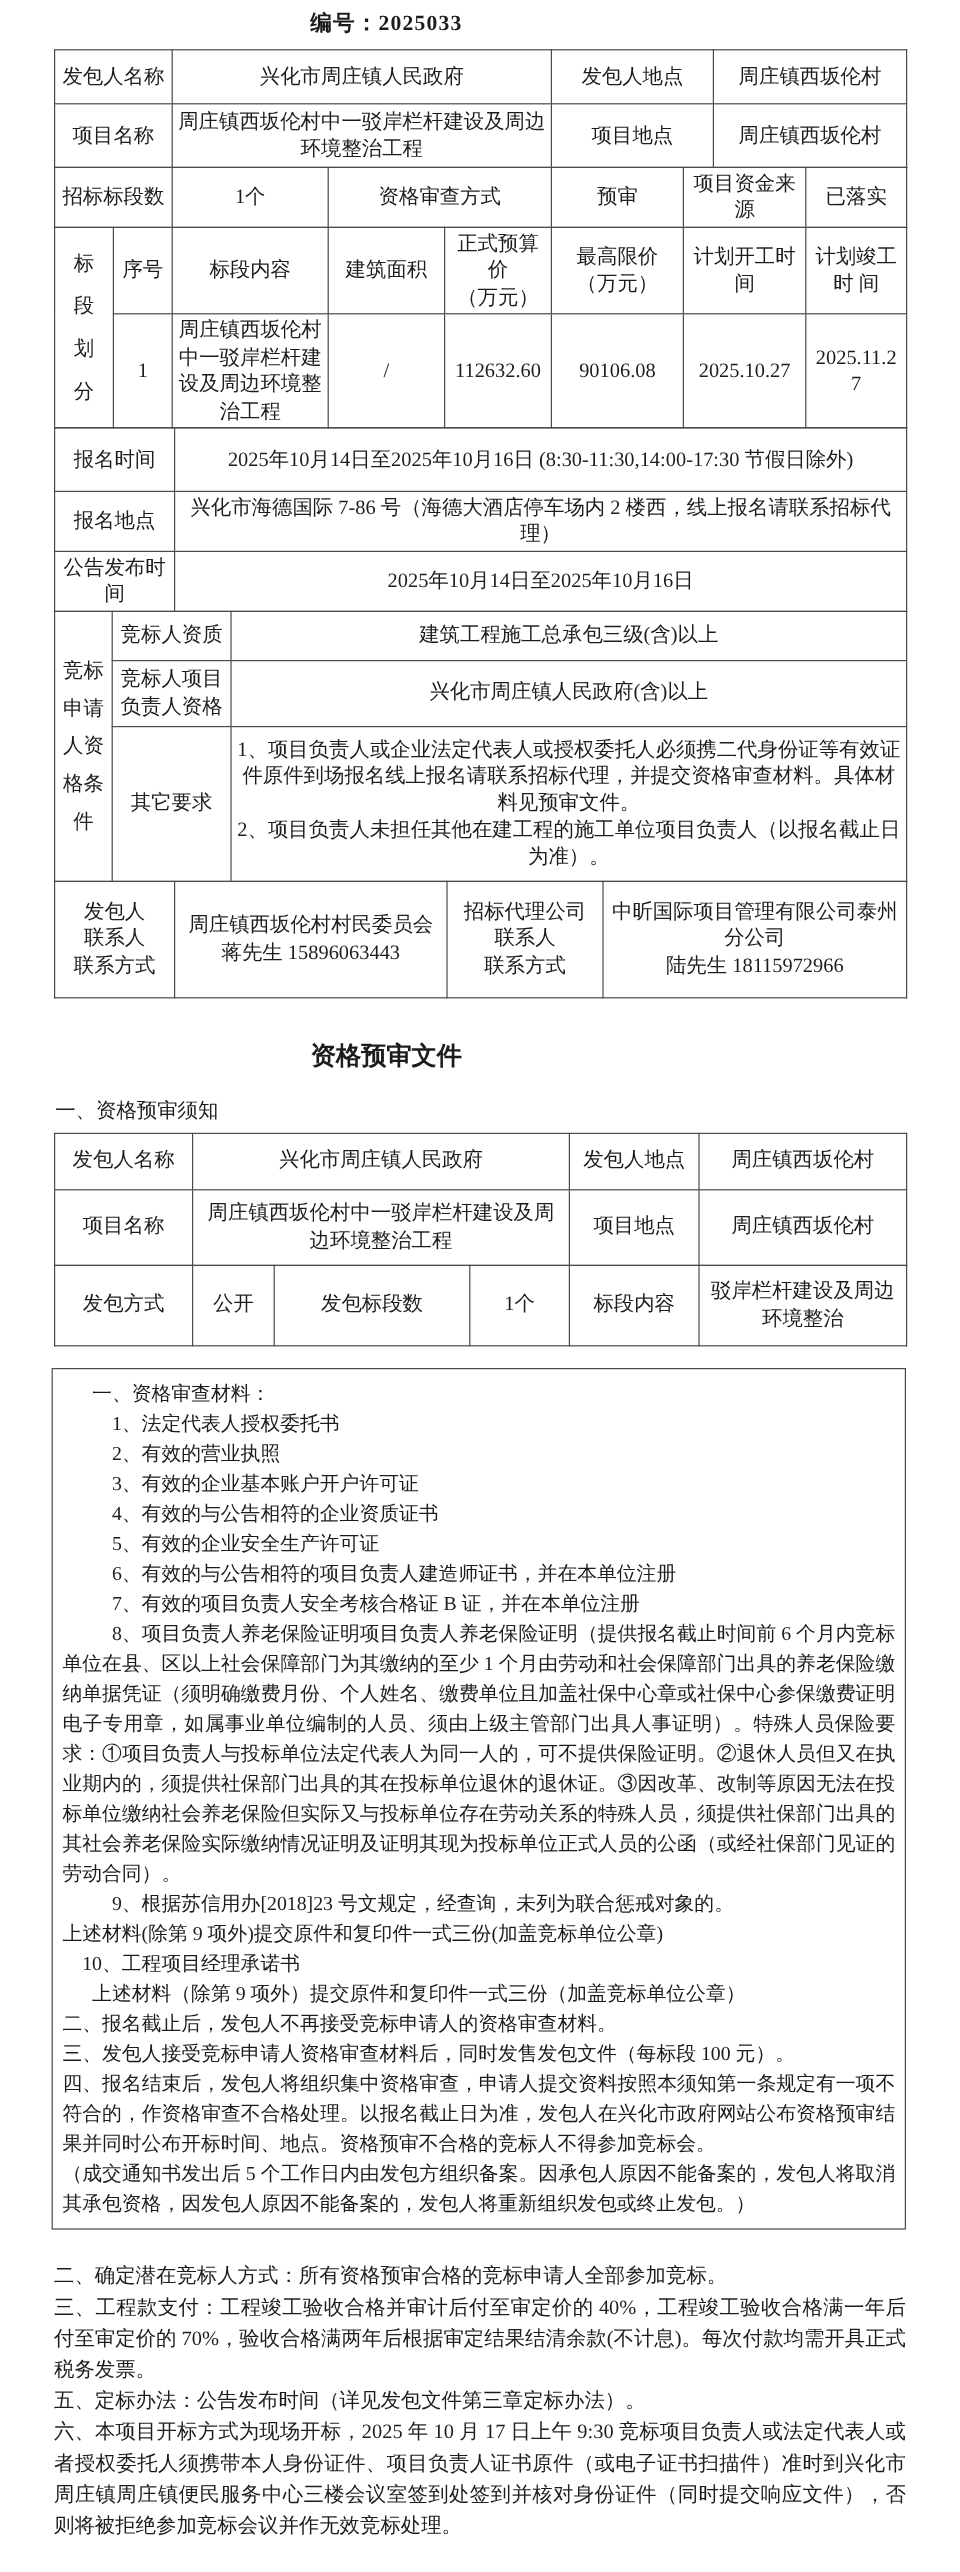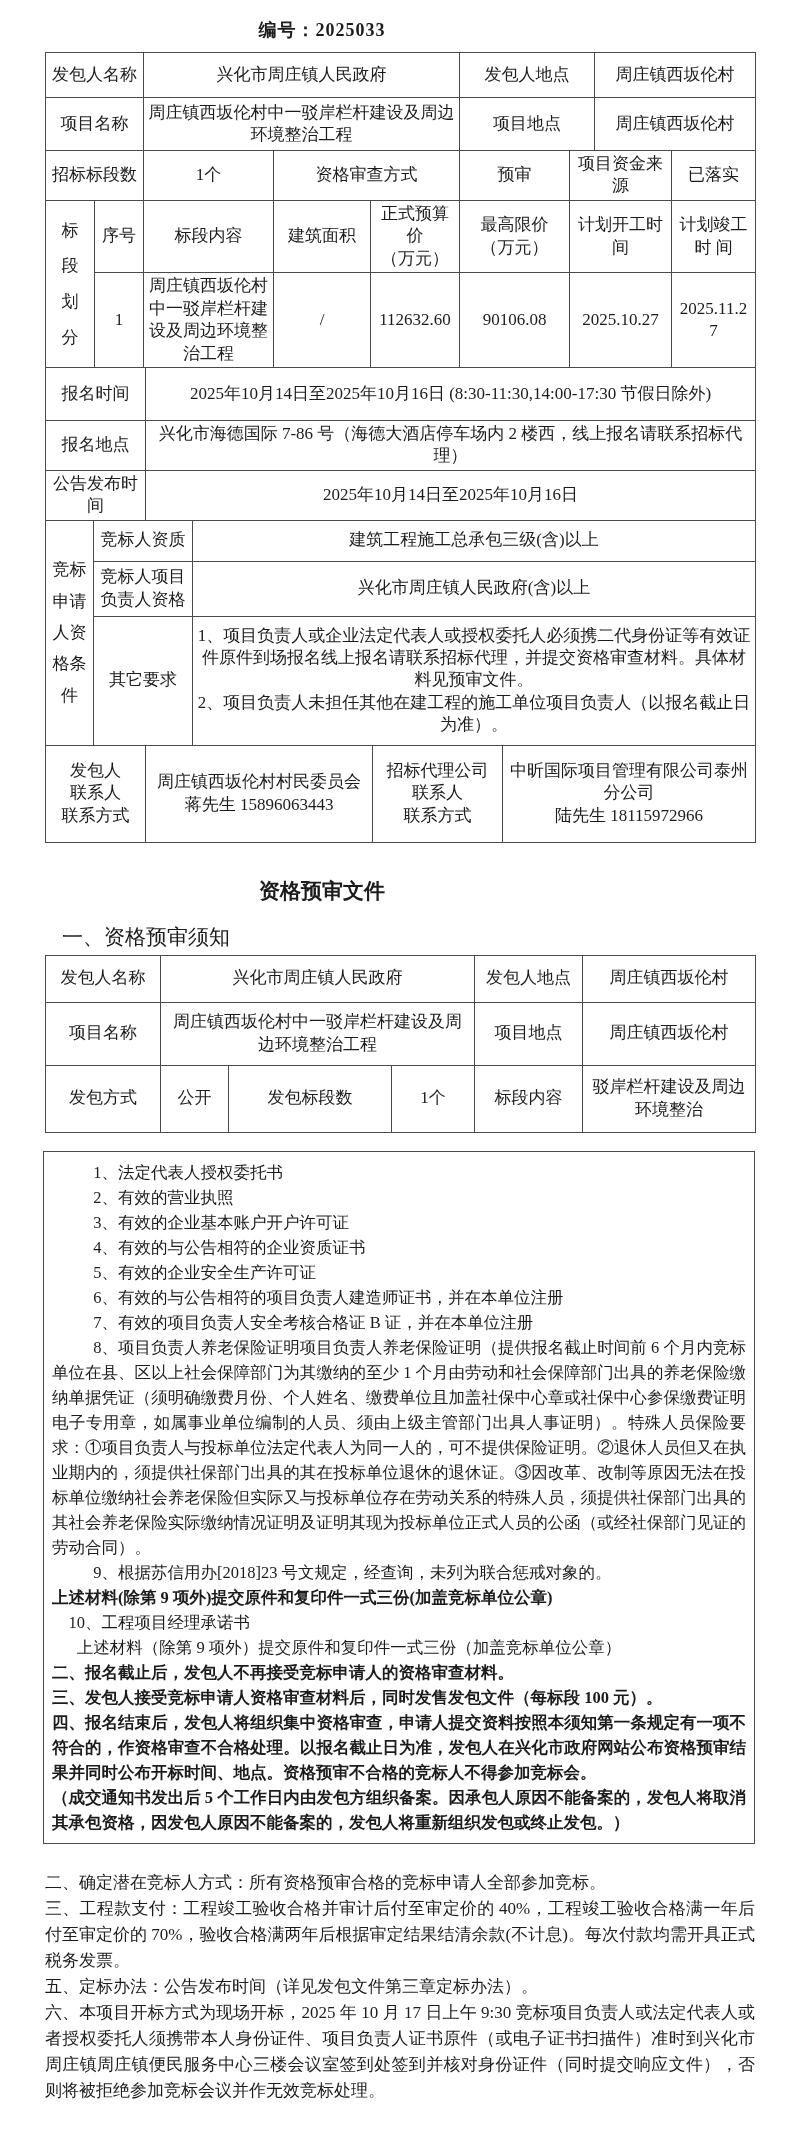--- a/index.html
+++ b/index.html
@@ -2,21 +2,21 @@
 <html><head>
 <meta charset="utf-8">
 <style>
   html,body{margin:0;padding:0;background:#ffffff;}
   body{
     width:800px;
     font-family:"Liberation Serif","DejaVu Serif",serif;
     color:#1c1c1c;
     -webkit-font-smoothing:antialiased;
   }
-  .page{width:644px;padding-top:18px;}
+  .page{width:644px;padding-top:7px;}
   .doc-number{
     text-align:center;font-weight:bold;font-size:18px;line-height:24px;
     margin-bottom:10px;letter-spacing:1px;
   }
   .tblzone{width:710px;margin-left:45px;}
   table.t{
     border-collapse:collapse;table-layout:fixed;width:710px;margin-top:-1px;
     font-size:17px;
   }
   table.t:first-child{margin-top:0;}
@@ -28,29 +28,29 @@
   }
   td.leftcell{text-align:left;padding:4px 10px;}
   .pre{white-space:pre-line;}
   .vtext{width:1.25em;margin:0 auto;line-height:2.1;word-break:break-all;white-space:normal;}
   .vtext2{width:2.3em;margin:0 auto;line-height:1.85;word-break:break-all;white-space:normal;}
   .big-title{
     text-align:center;font-weight:bold;font-size:21px;line-height:28px;
     margin-top:34px;margin-bottom:20px;
   }
   .sec-head{
-    margin-left:62px;font-size:21px;line-height:24px;margin-bottom:6px;
+    margin-left:46px;font-size:17px;line-height:24px;margin-bottom:6px;
   }
   .box{
     width:694px;margin-left:43px;margin-top:18px;
     border:1px solid #4a4a4a;padding:8px 8px;
     font-size:16.5px;
   }
   .box p{margin:0;line-height:25px;text-align:justify;}
-  .i0{text-indent:0;font-weight:bold;}
+  .i0{text-indent:0;}
   .i1{text-indent:1em;}
   .i15{text-indent:1.5em;}
   .i25{text-indent:2.5em;}
   .after{width:710px;margin-left:45px;margin-top:26px;font-size:17px;}
   .after p{margin:0;line-height:26px;text-align:justify;}
 </style>
 </head>
 <body>
 
 <div class="page">
@@ -257,20 +257,21 @@
         <td>发包标段数</td>
         <td>1个</td>
         <td>标段内容</td>
         <td>驳岸栏杆建设及周边环境整治</td>
       </tr>
     </tbody>
       </table>
   </div>
 
   <div class="box">
+    <p class="i15">一、资格审查材料：</p>
     <p class="i25">1、法定代表人授权委托书</p>
     <p class="i25">2、有效的营业执照</p>
     <p class="i25">3、有效的企业基本账户开户许可证</p>
     <p class="i25">4、有效的与公告相符的企业资质证书</p>
     <p class="i25">5、有效的企业安全生产许可证</p>
     <p class="i25">6、有效的与公告相符的项目负责人建造师证书，并在本单位注册</p>
     <p class="i25">7、有效的项目负责人安全考核合格证 B 证，并在本单位注册</p>
     <p class="i25">8、项目负责人养老保险证明项目负责人养老保险证明（提供报名截止时间前 6 个月内竞标单位在县、区以上社会保障部门为其缴纳的至少 1 个月由劳动和社会保障部门出具的养老保险缴纳单据凭证（须明确缴费月份、个人姓名、缴费单位且加盖社保中心章或社保中心参保缴费证明电子专用章，如属事业单位编制的人员、须由上级主管部门出具人事证明）。特殊人员保险要求：①项目负责人与投标单位法定代表人为同一人的，可不提供保险证明。②退休人员但又在执业期内的，须提供社保部门出具的其在投标单位退休的退休证。③因改革、改制等原因无法在投标单位缴纳社会养老保险但实际又与投标单位存在劳动关系的特殊人员，须提供社保部门出具的其社会养老保险实际缴纳情况证明及证明其现为投标单位正式人员的公函（或经社保部门见证的劳动合同）。</p>
     <p class="i25">9、根据苏信用办[2018]23 号文规定，经查询，未列为联合惩戒对象的。</p>
     <p class="i0">上述材料(除第 9 项外)提交原件和复印件一式三份(加盖竞标单位公章)</p>

